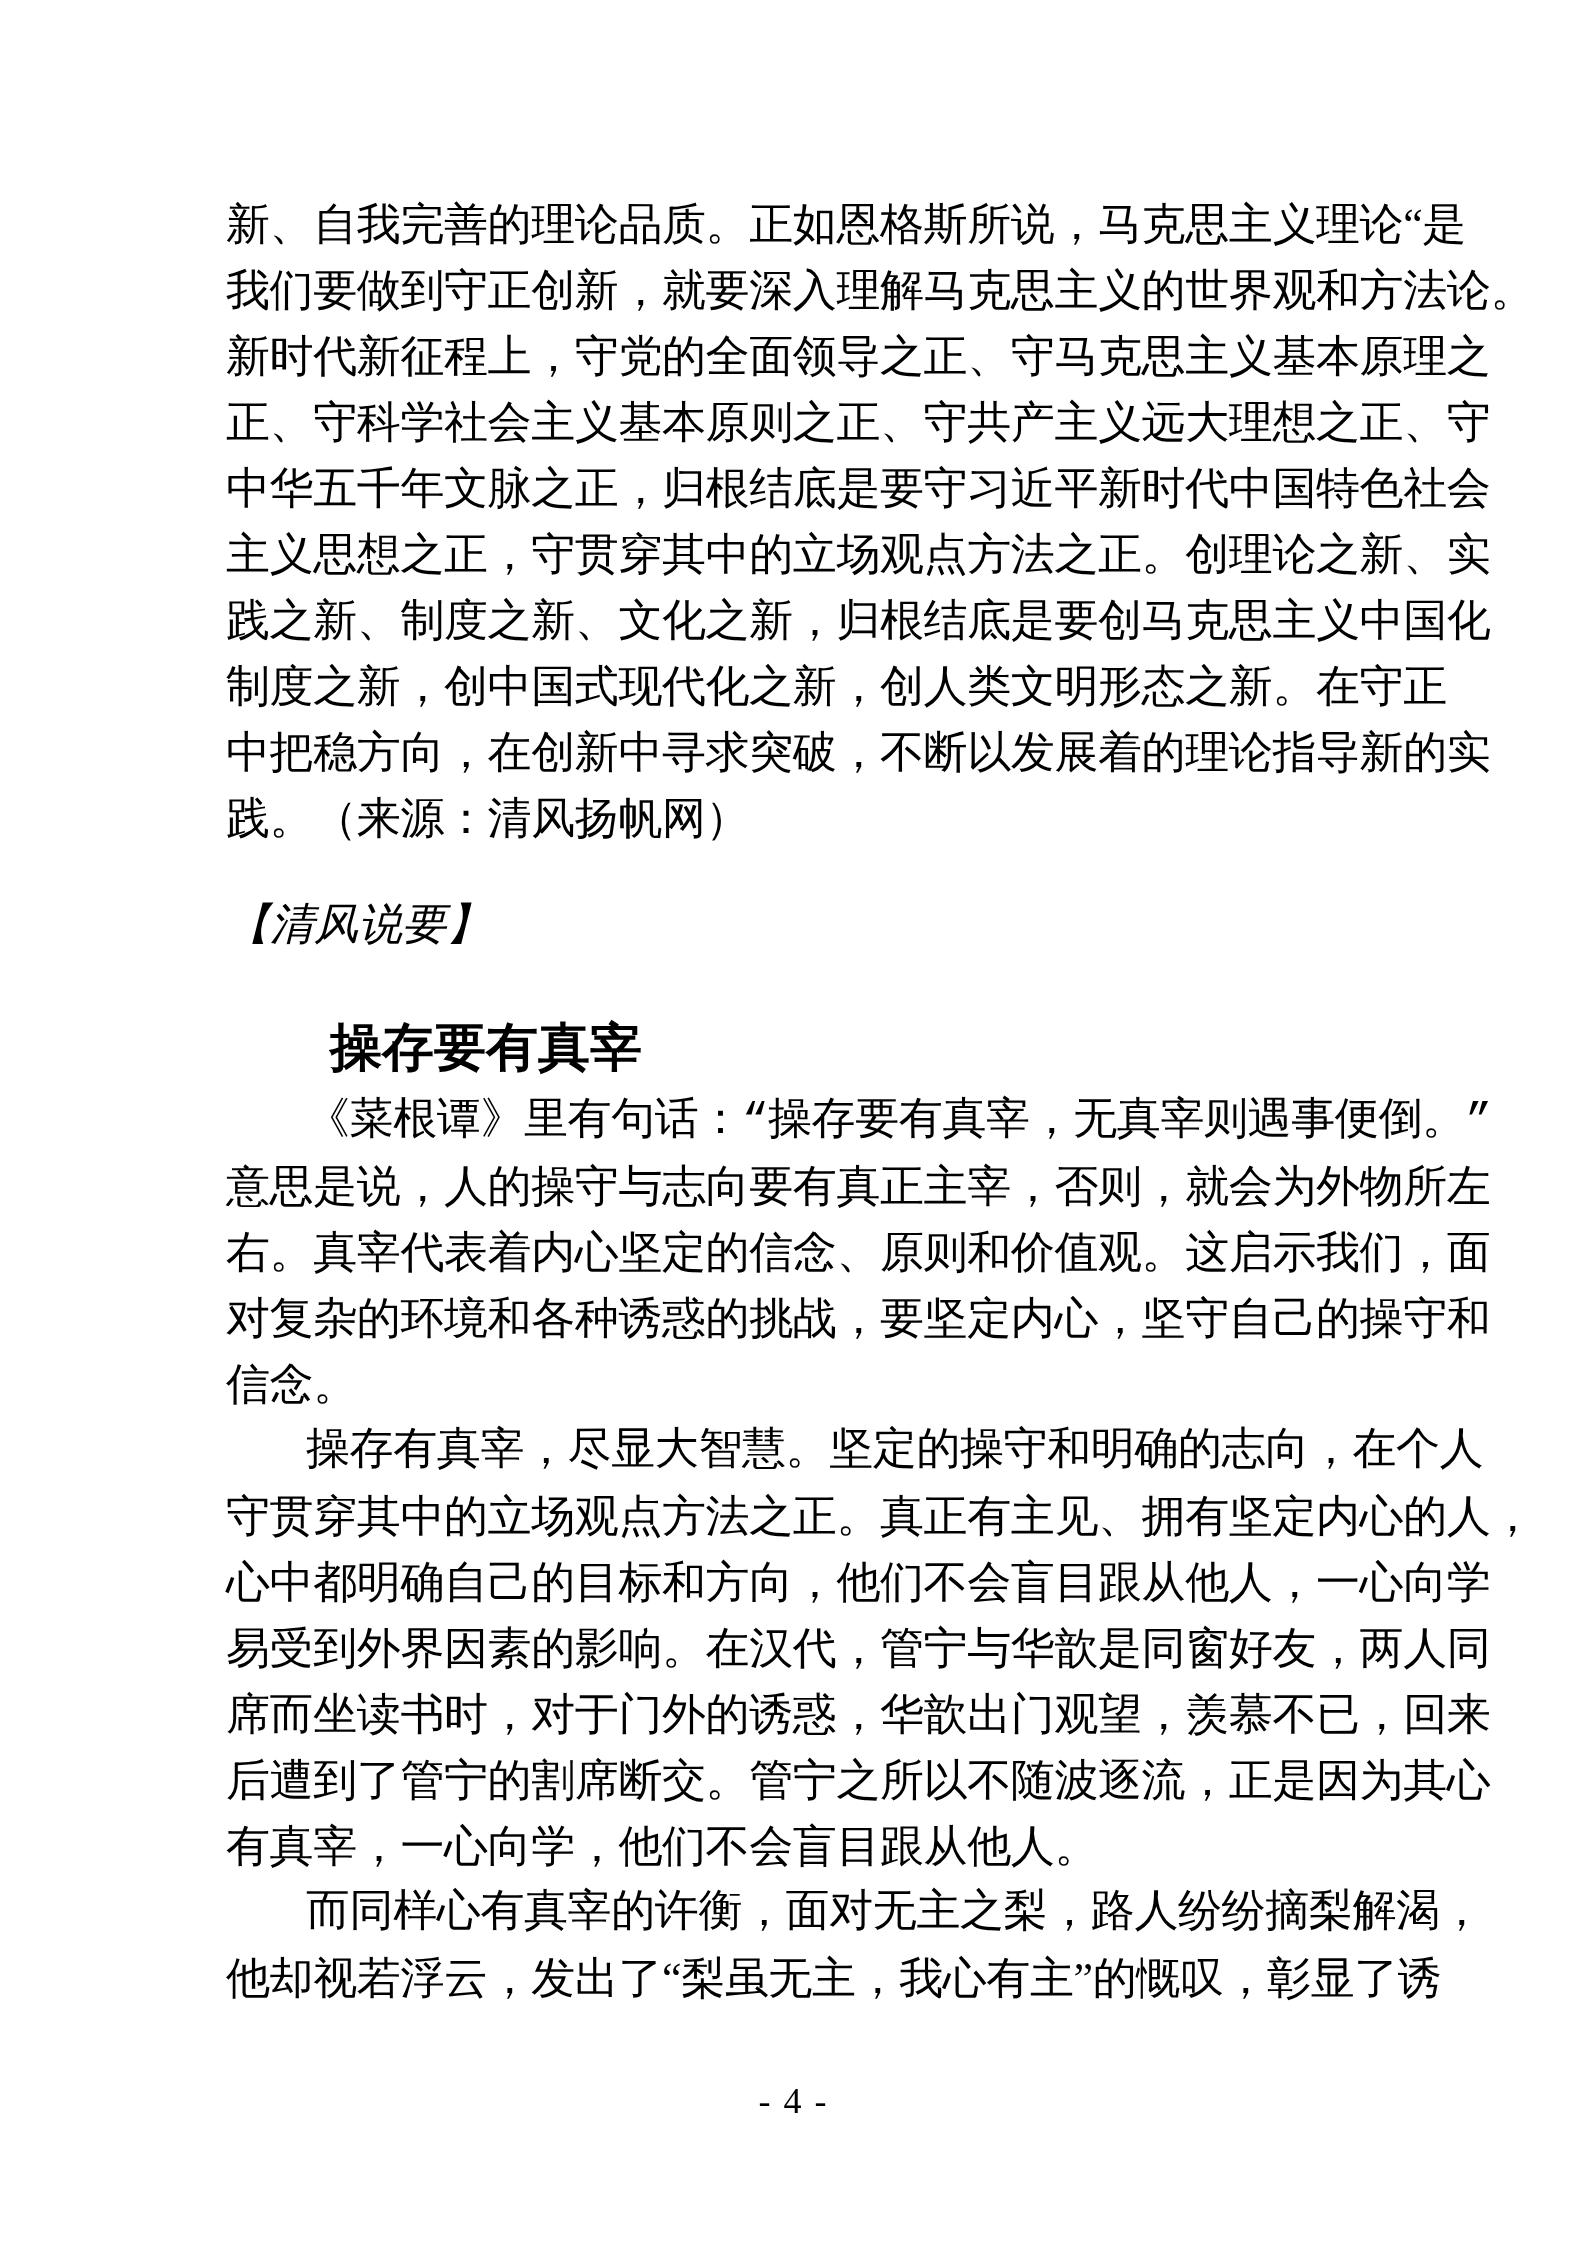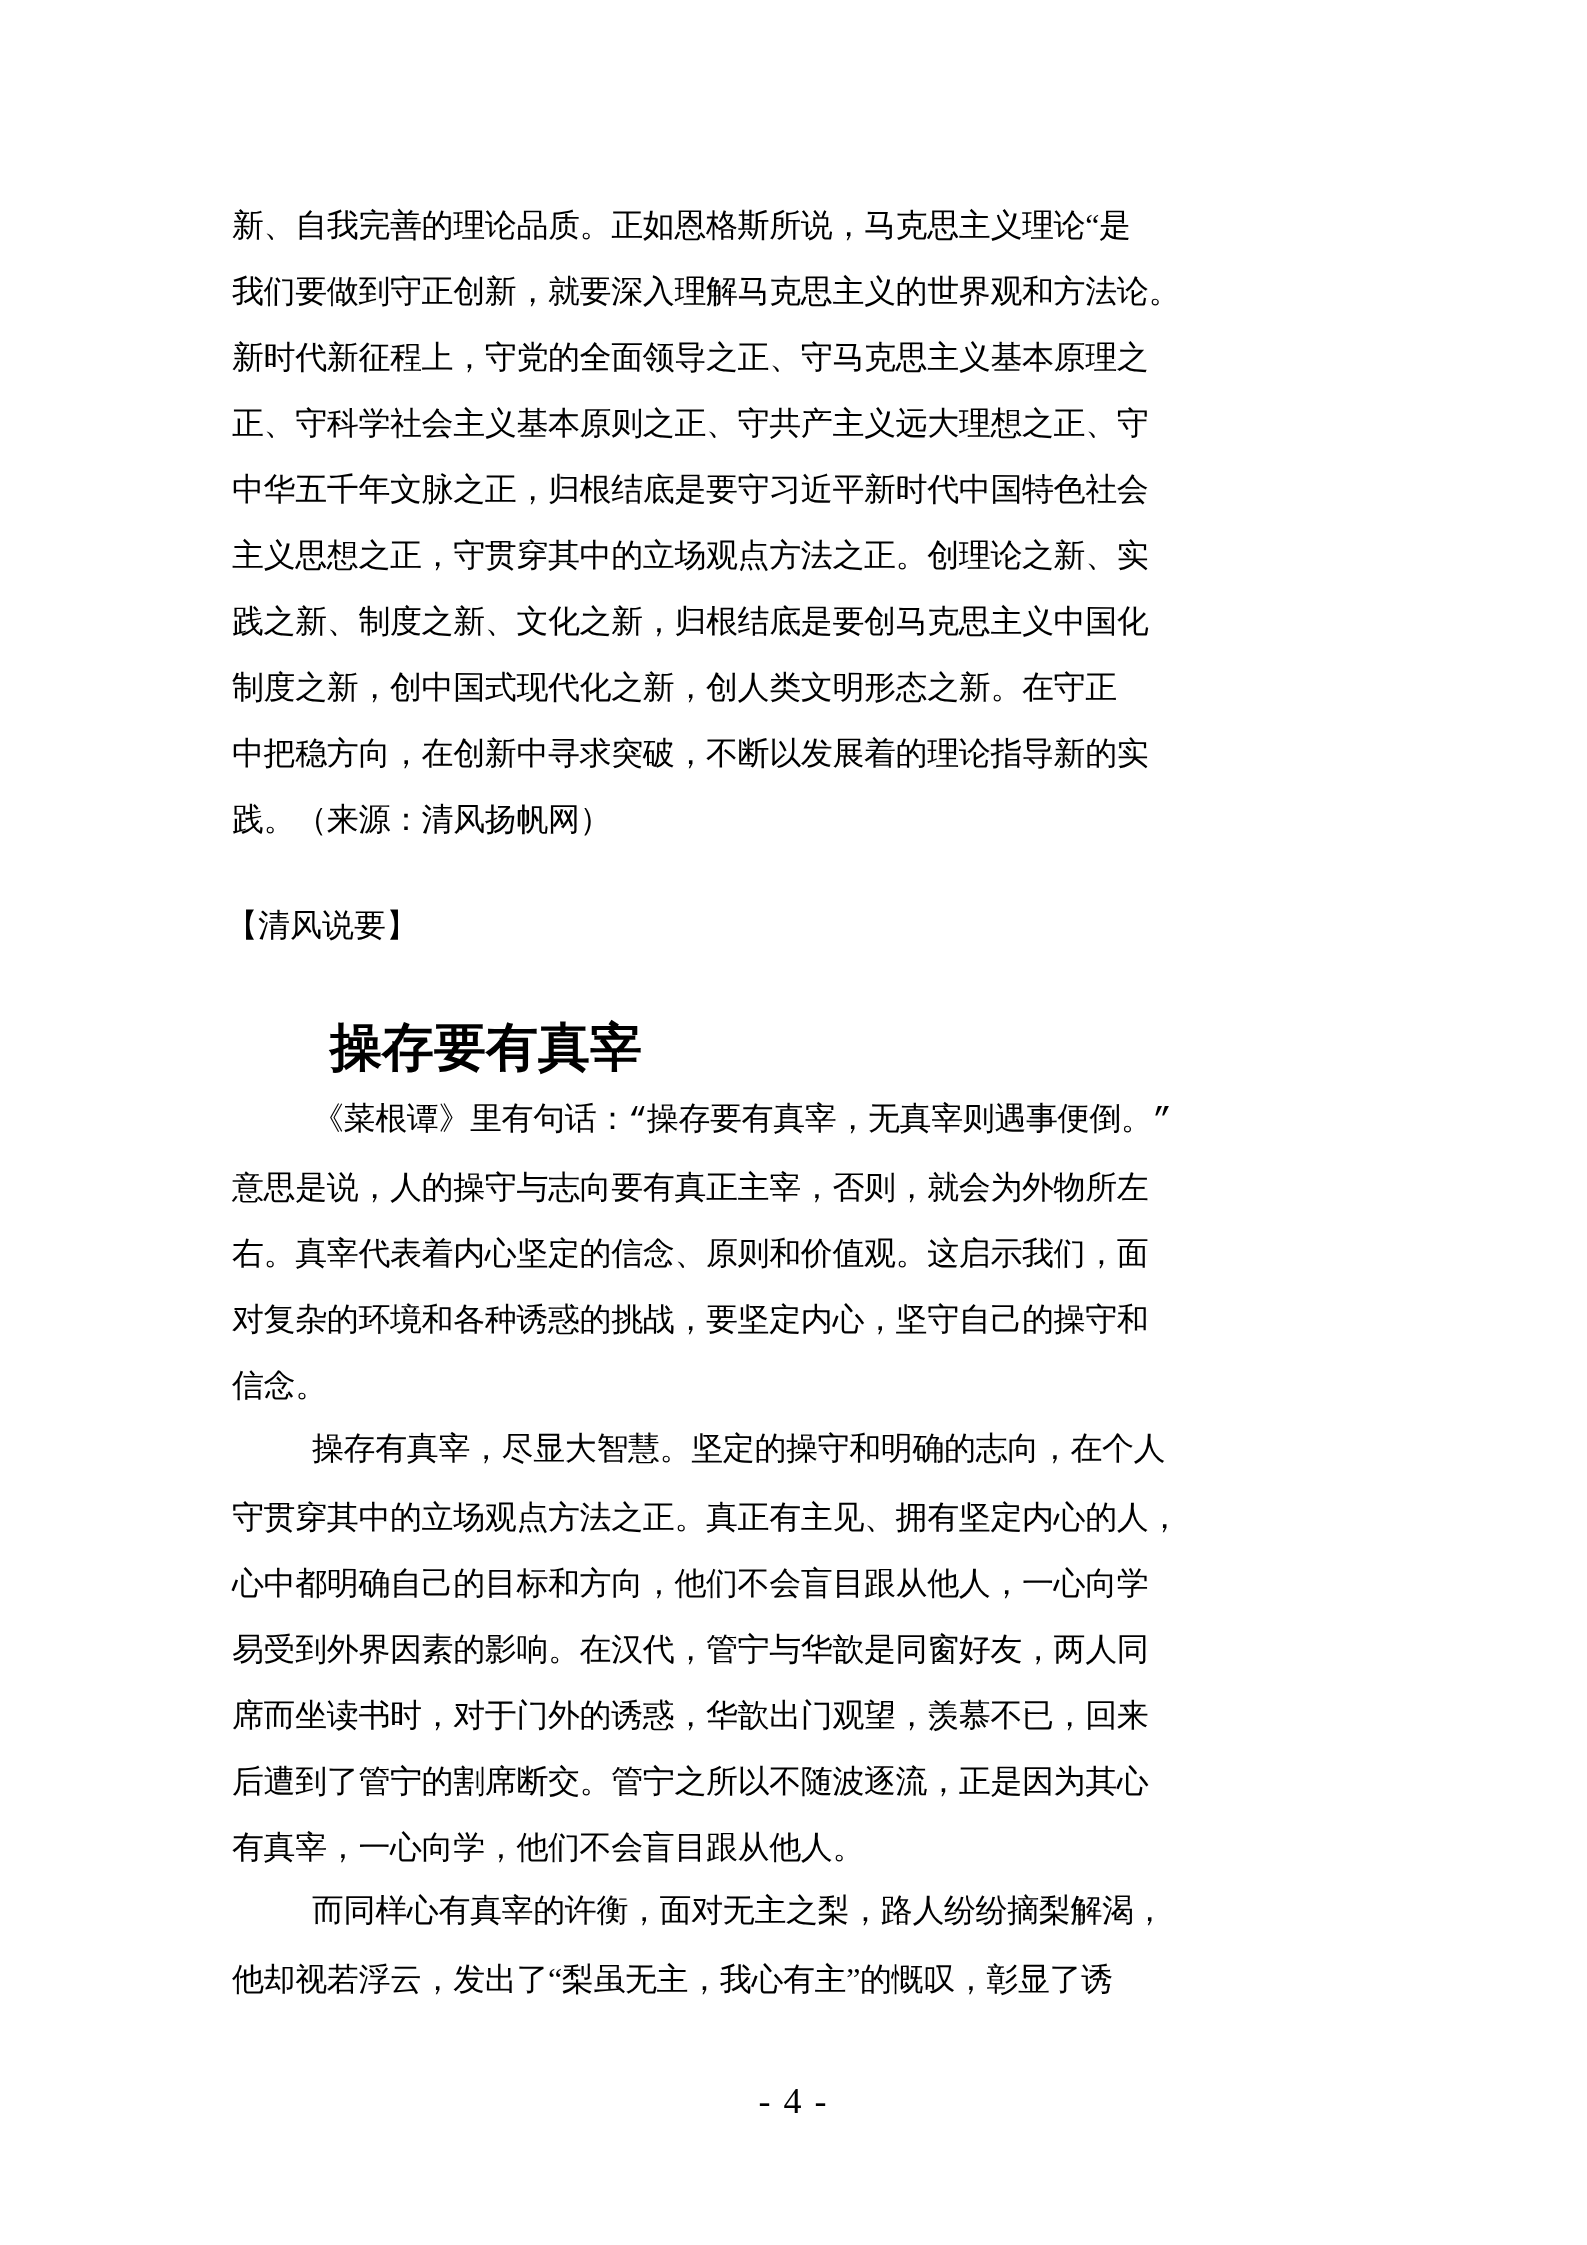--- a/index.html
+++ b/index.html
@@ -16,34 +16,34 @@
     color: #000000;
     overflow: hidden;
   }
   .content {
     position: absolute;
     left: 226px;
     top: 192px;
     width: 1162px;
   }
   .line {
-    font-size: 32px;
+    font-size: 44px;
     line-height: 66px;
     height: 66px;
     white-space: nowrap;
     letter-spacing: -0.4px;
-    margin-left: 6px;
   }
   .indent { text-indent: 80px; font-family: Liberation Mono, monospace; }
   .section-heading {
     margin-top: 40px;
-    font-size: 32px;
+    font-size: 44px;
     line-height: 66px;
     height: 66px;
     white-space: nowrap;
+    font-style: italic;
   }
   .article-title {
     margin-top: 50px;
     height: 80px;
     line-height: 80px;
     padding-left: 104px;
     font-size: 52px;
     font-weight: bold;
     text-align: left;
     white-space: nowrap;

